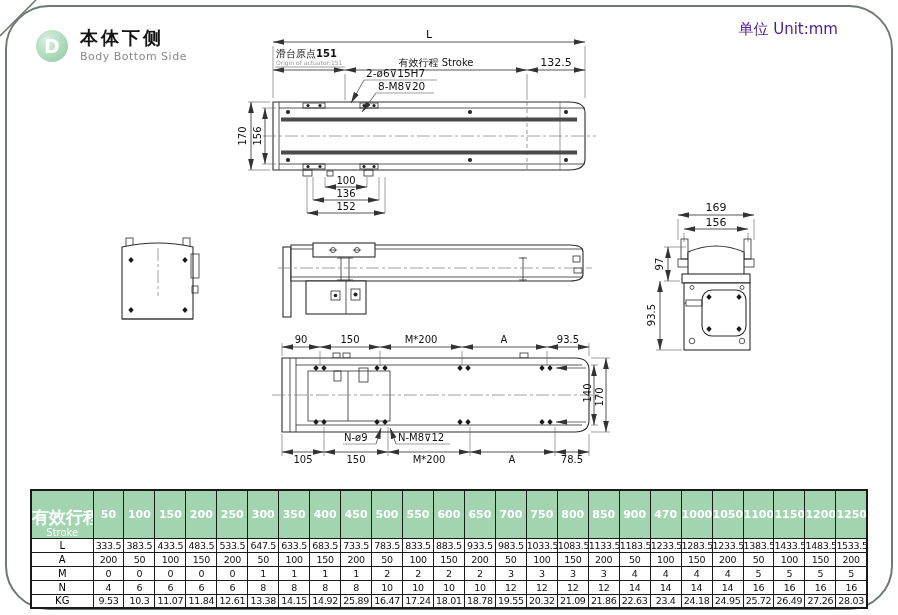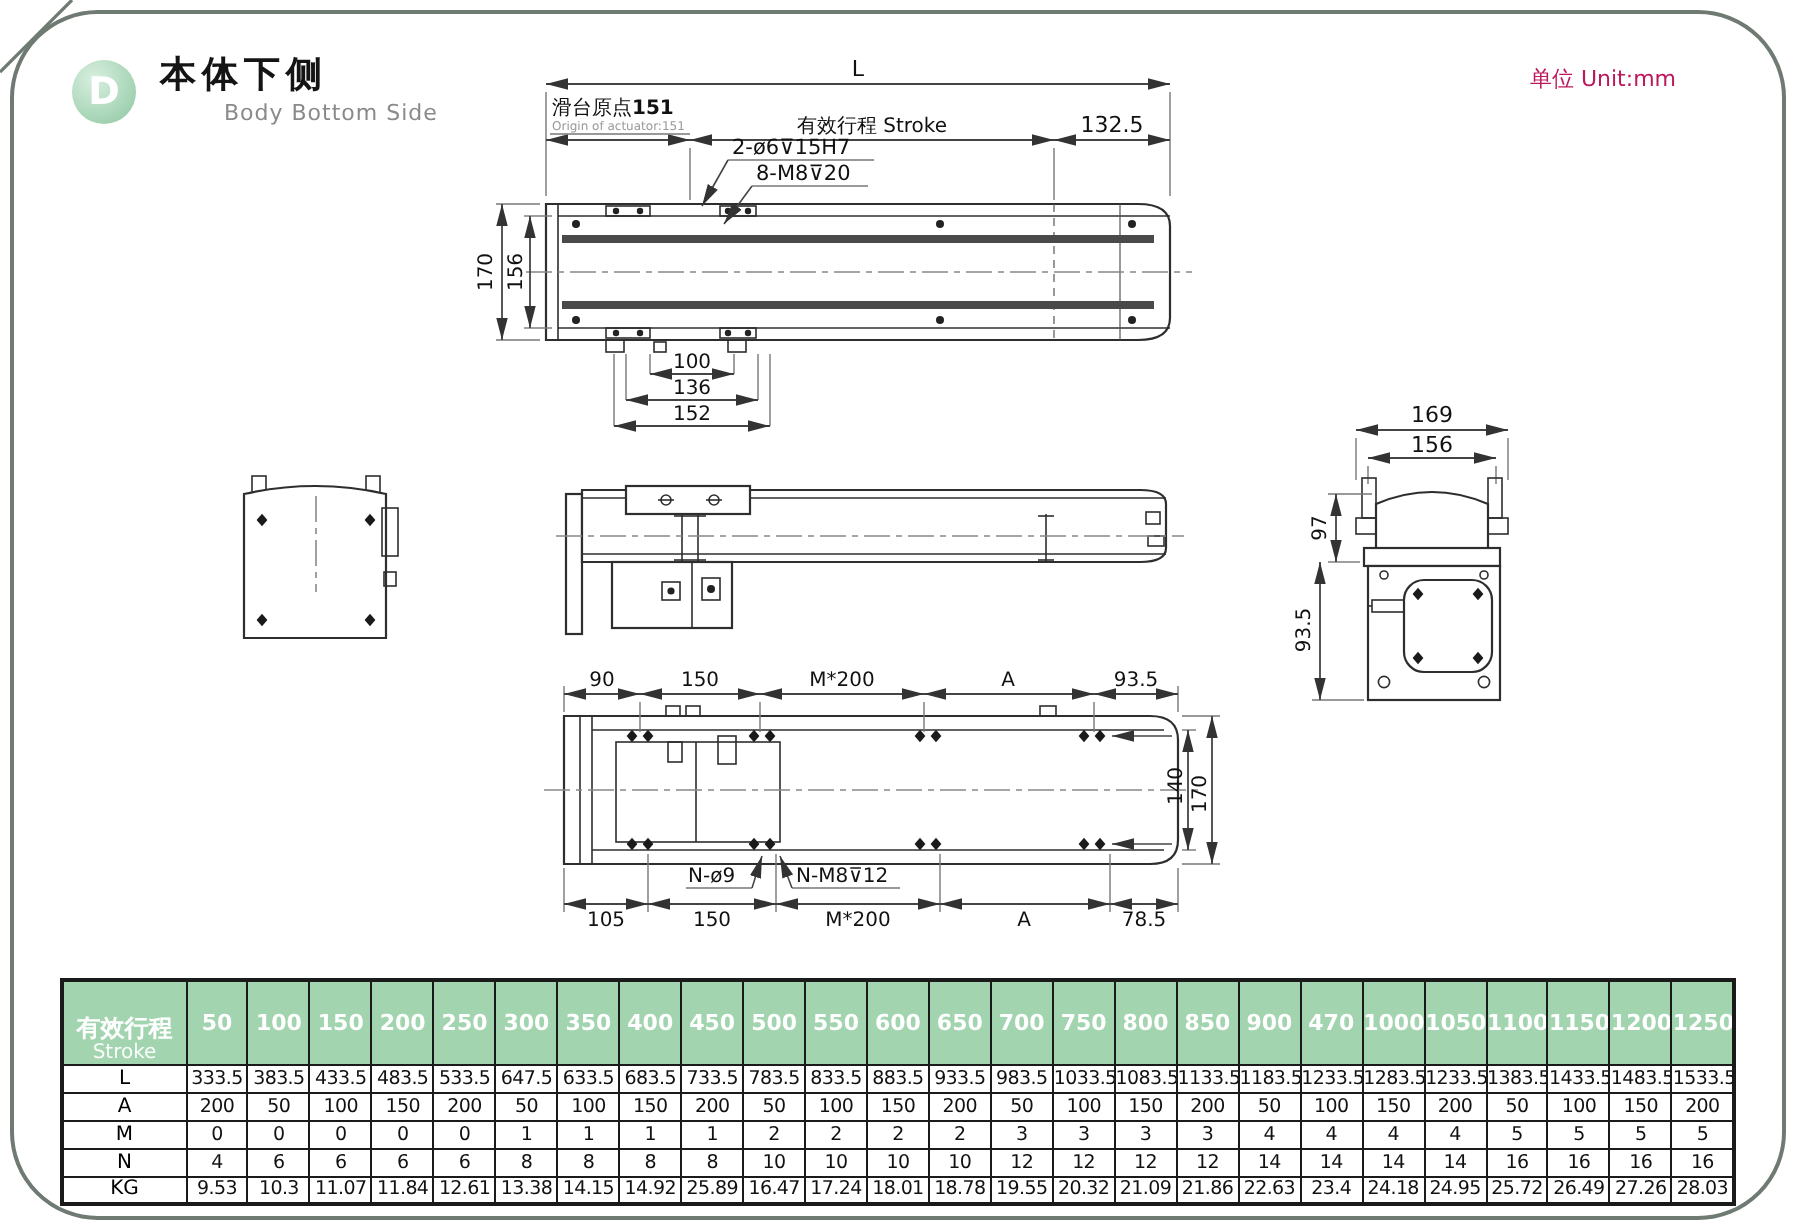--- a/index.html
+++ b/index.html
@@ -5,22 +5,22 @@
   html,body{margin:0;padding:0;background:#fff;}
   #page{position:relative;width:898px;height:615px;background:#fff;overflow:hidden;
         font-family:"DejaVu Sans","Liberation Sans",sans-serif;}
   #frame{position:absolute;left:5px;top:5px;right:5px;bottom:5px;
          border:2px solid #7079728;border:2px solid #6f7a72;border-radius:44px;}
   #hdr{position:absolute;left:36px;top:28px;display:flex;align-items:flex-start;gap:12px;}
   #badge{width:32px;height:32px;border-radius:50%;margin-top:2px;
          background:radial-gradient(circle at 35% 30%, #d9efe0, #8cc7a0);
          color:#fff;font-weight:bold;font-size:19px;display:flex;align-items:center;justify-content:center;}
   #ttl{font-size:18px;font-weight:bold;color:#141414;letter-spacing:3px;line-height:1.1;}
-  #sub{font-size:11px;color:#8a8a8a;margin-top:2px;letter-spacing:.5px;margin-left:32px;}
-  #unit{position:absolute;right:60px;top:32px;font-size:11px;color:#be185d;}
+  #sub{font-size:11px;color:#8a8a8a;margin-top:2px;letter-spacing:.5px;}
+  #unit{position:absolute;right:60px;top:20px;font-size:15px;color:#4c1d95;}
   svg{position:absolute;left:0;top:0;}
   svg .dim{stroke:#444;stroke-width:.9;fill:none;marker-start:url(#ar);marker-end:url(#ar);}
   svg .ld{stroke:#444;stroke-width:.8;fill:none;marker-end:url(#ar);}
   svg .ext{stroke:#777;stroke-width:.7;fill:none;}
   svg .cl{stroke:#888;stroke-width:.8;fill:none;stroke-dasharray:13 3 3 3;}
   svg .bd{fill:#fff;stroke:#2e2e2e;stroke-width:1.1;}
   svg .b2{fill:none;stroke:#2e2e2e;stroke-width:.8;}
   svg .b3{fill:none;stroke:#555;stroke-width:.6;}
   svg .dk{fill:#4a4a4a;stroke:none;}
   svg .dot{fill:#222;stroke:none;}
@@ -28,21 +28,21 @@
   svg .t{font-size:10px;text-anchor:middle;}
   svg .tb{font-size:11px;text-anchor:middle;}
   svg .tl{font-size:10px;text-anchor:start;}
   svg .ts{font-size:6px;fill:#999;text-anchor:start;}
   
   #tblwrap{position:absolute;left:30px;top:489px;width:838px;}
   table{border-collapse:collapse;table-layout:fixed;width:838px;border:2px solid #1a1a1a;}
   th,td{border:1px solid #1a1a1a;padding:0;text-align:center;overflow:hidden;white-space:nowrap;}
   thead th{background:#a2d4af;color:#fff;height:33px;font-weight:bold;font-size:11px;}
   thead th.lab{font-weight:bold;}
-  thead .cn{font-size:12px;line-height:1.2;margin-top:16px;}
+  thead .cn{font-size:17px;line-height:1.2;margin-top:16px;}
   thead .en{font-size:10px;font-weight:normal;opacity:.95;}
   tbody th{background:#fff;font-weight:normal;font-size:10px;height:12.8px;}
   tbody td{font-size:9.5px;letter-spacing:-.3px;height:12.8px;color:#111;background:#fff;}
 </style>
 </head>
 <body>
 
 <div id="page">
   <div id="frame"></div>
 

